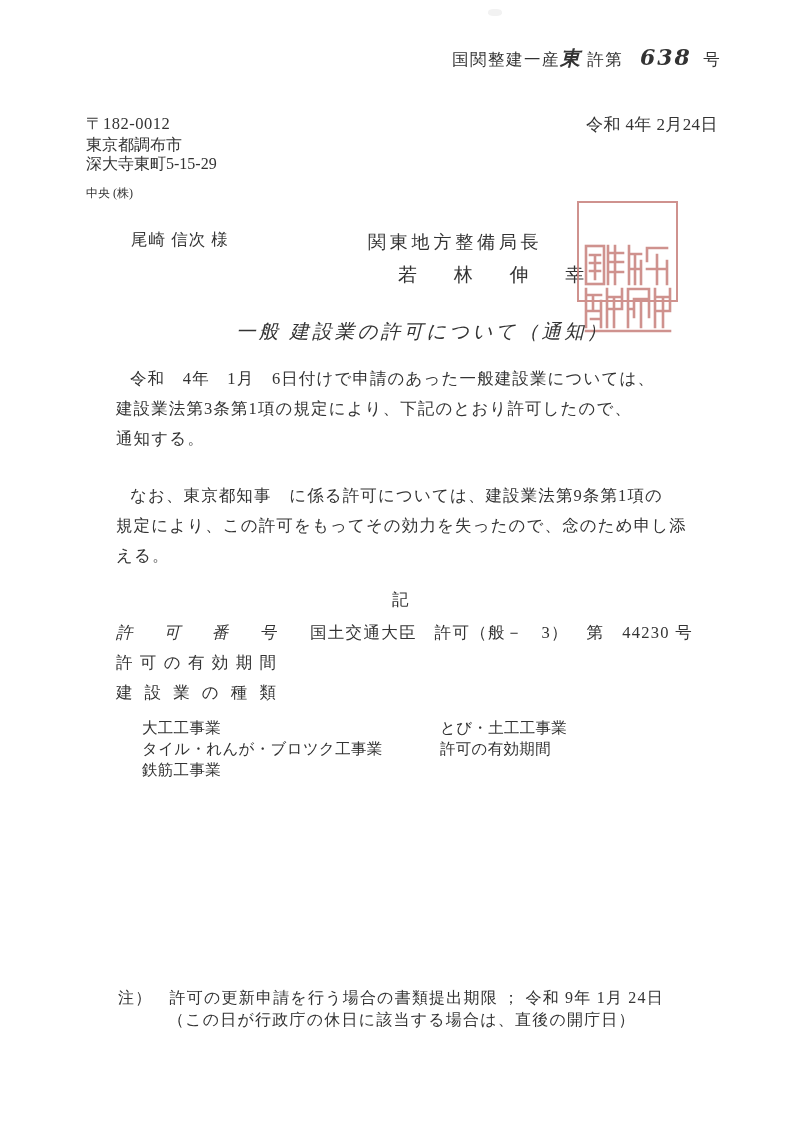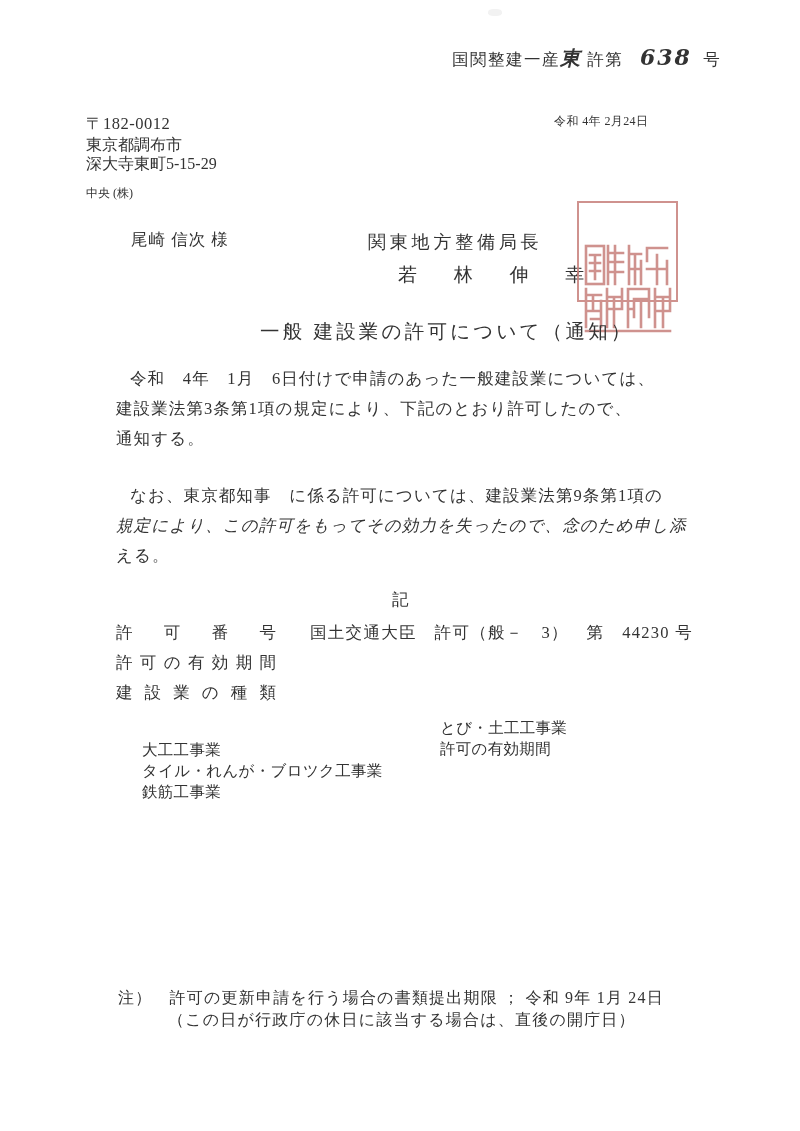--- a/index.html
+++ b/index.html
@@ -70,22 +70,22 @@
   }
   #recipient-name {
     top: 229px; left: 106px;
     font-size: 16.5px;
     letter-spacing: 1px;
     margin-left: 25px;
   }
 
   
   #issue-date {
-    top: 113px; left: 554px;
-    font-size: 12px;
+    top: 113px; left: 586px;
+    font-size: 17px;
     letter-spacing: 0.4px;
   }
 
   
   #issuer-title {
     top: 230px; left: 368px;
     font-size: 18px;
     letter-spacing: 3.8px;
   }
   #issuer-name {
@@ -99,36 +99,37 @@
     top: 201px; left: 577px;
     width: 101px; height: 101px;
     border: 2.4px solid #c9837f;
     box-sizing: border-box;
     opacity: 0.88;
   }
   #official-seal svg { display: block; }
 
   
   #doc-title {
-    top: 318px; left: 260px;
+    top: 318px; left: 236px;
     font-size: 19.5px;
     letter-spacing: 3.2px;
+    font-style: italic;
   }
 
   
   .body-line {
     font-size: 16.5px;
     letter-spacing: 1.1px;
   }
   #p1-l1 { top: 368px; left: 130px; }
   #p1-l2 { top: 398px; left: 116px; }
   #p1-l3 { top: 428px; left: 116px; }
 
   #p2-l1 { top: 485px; left: 130px; }
-  #p2-l2 { top: 515px; left: 116px; font-style: italic; }
+  #p2-l2 { top: 515px; left: 116px; }
   #p2-l3 { top: 545px; left: 116px; }
 
   
   #ki-marker {
     top: 589px; left: 392px;
     font-size: 16.5px;
   }
 
   
   .detail-label {
@@ -137,32 +138,32 @@
     width: 160px;
     text-align: justify;
     text-align-last: justify;
     white-space: normal;
   }
   .detail-value {
     font-size: 16.5px;
     left: 310px;
     letter-spacing: 1.3px;
   }
-  #row1-label { top: 622px; }
+  #row1-label { top: 622px; font-style: italic; }
   #row1-value { top: 622px; }
   #row2-label { top: 652px; }
   #row2-value { top: 652px; }
   #row3-label { top: 682px; }
 
   
   .ctype {
     font-size: 15.5px;
     letter-spacing: 0.3px;
   }
-  .ctype-col1 { left: 142px; margin-top: 22px; }
+  .ctype-col1 { left: 142px; }
   .ctype-col2 { left: 440px; }
   .ctype-r1 { top: 718px; }
   .ctype-r2 { top: 739px; }
   .ctype-r3 { top: 760px; }
 
   
   #note-l1 {
     top: 988px; left: 118px;
     font-size: 16px;
     letter-spacing: 1.2px;

